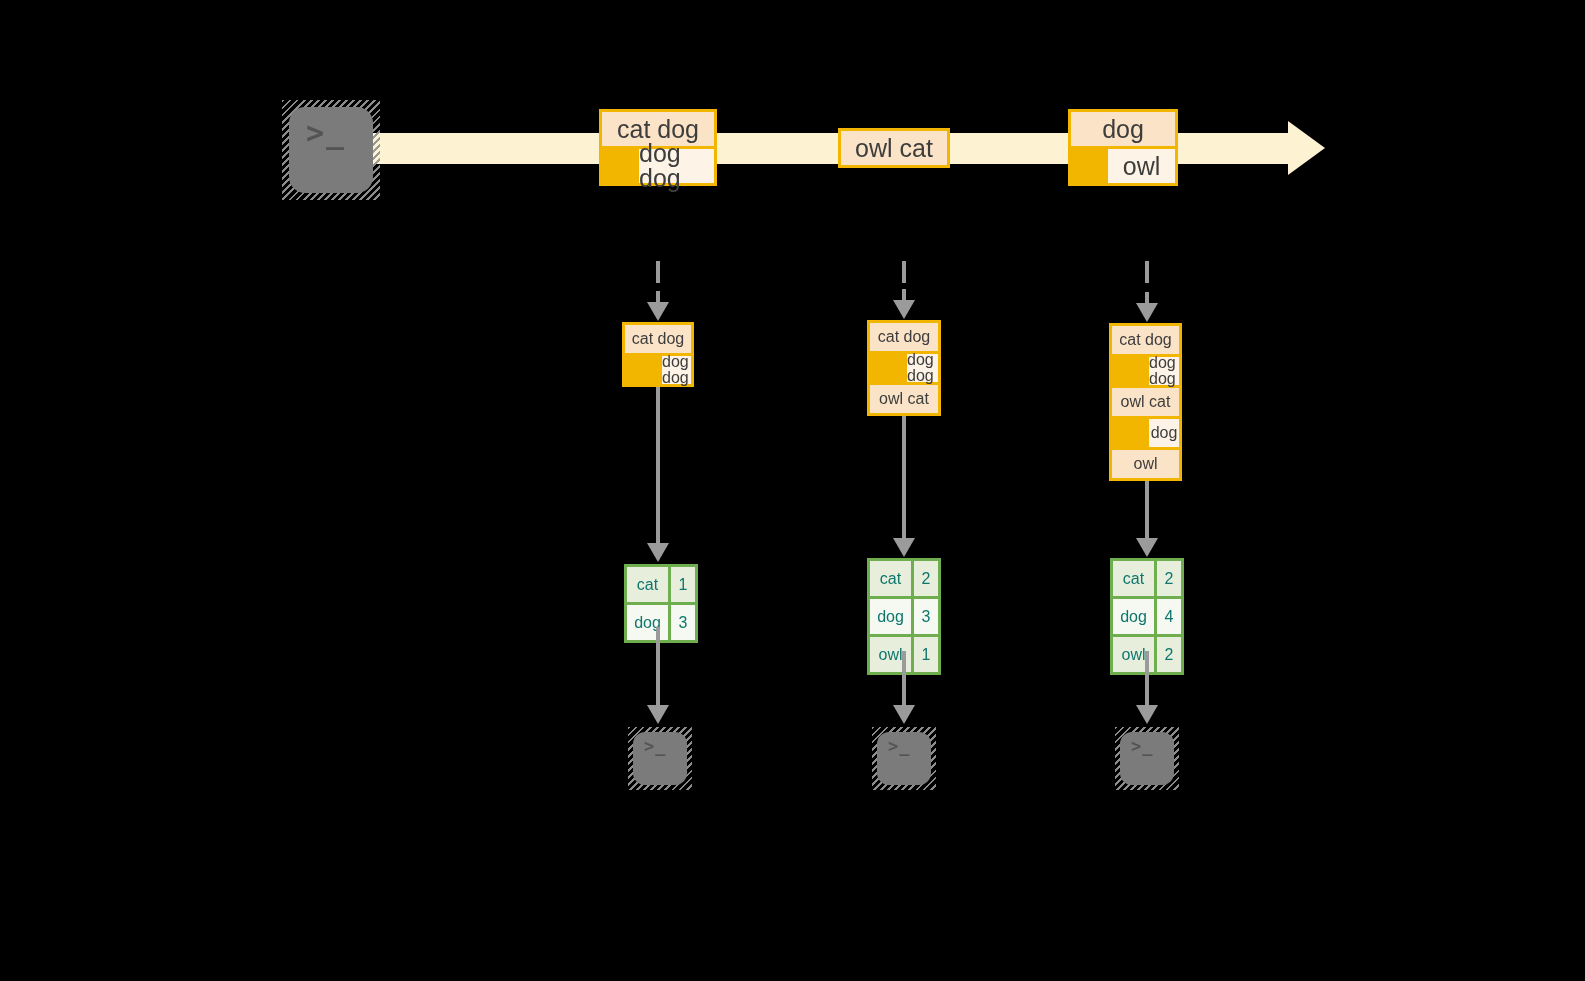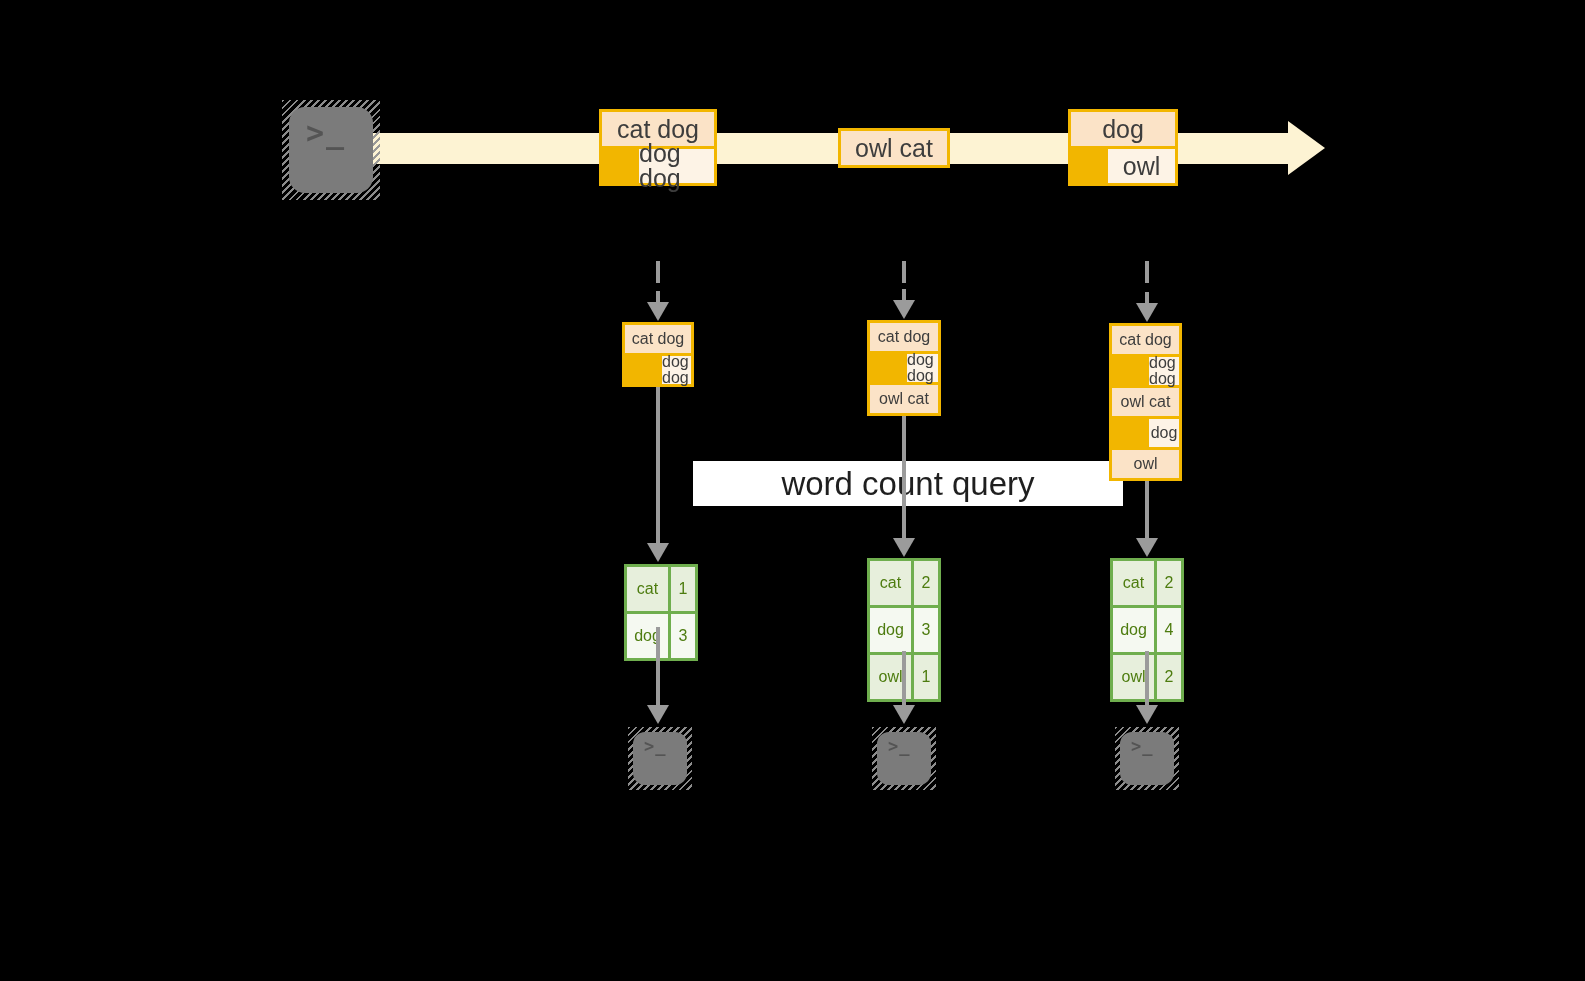--- a/index.html
+++ b/index.html
@@ -39,21 +39,21 @@
   }
   .ocell.alt { background:#fdf3e6;margin-left:37px; }
   .obox-big .ocell { height:34px; font-size:25px; }
   .obox-small .ocell { height:28px; font-size:16px; }
   
   .gtable {
     position:absolute; border:3px solid #6fae4e; background:#6fae4e;
     display:grid; grid-template-columns:41px 24px; gap:3px; z-index:3;
   }
   .gcell {
-    background:#e7efdc; color:#4d7c0f; height:44px; font-size:16px;
+    background:#e7efdc; color:#0f766e; height:35px; font-size:16px;
     display:flex; align-items:center; justify-content:center; line-height:1;
   }
   .gcell.alt { background:#f5f9f1; }
   
   .vseg { position:absolute; width:4px; background:#9b9b9b; z-index:4; }
   .tri-down {
     position:absolute; width:0; height:0; z-index:4;
     border-left:11px solid transparent; border-right:11px solid transparent;
     border-top:19px solid #9b9b9b;
   }
@@ -115,23 +115,20 @@
   </div>
 
   <div class="obox obox-small" style="left:1109px; top:323px; width:67px;">
     <div class="ocell">cat dog</div>
     <div class="ocell alt">dog dog</div>
     <div class="ocell">owl cat</div>
     <div class="ocell alt">dog</div>
     <div class="ocell">owl</div>
   </div>
 
-  <div class="banner" style="left:693px; top:461px; width:430px; height:45px;">
-    <span>word count query</span>
-  </div>
 
   <div class="vseg" style="left:656px; top:387px; height:157px;"></div>
   <div class="tri-down" style="left:647px; top:543px;"></div>
 
   <div class="vseg" style="left:902px; top:416px; height:124px;"></div>
   <div class="tri-down" style="left:893px; top:538px;"></div>
 
   <div class="vseg" style="left:1145px; top:481px; height:59px;"></div>
   <div class="tri-down" style="left:1136px; top:538px;"></div>
 

